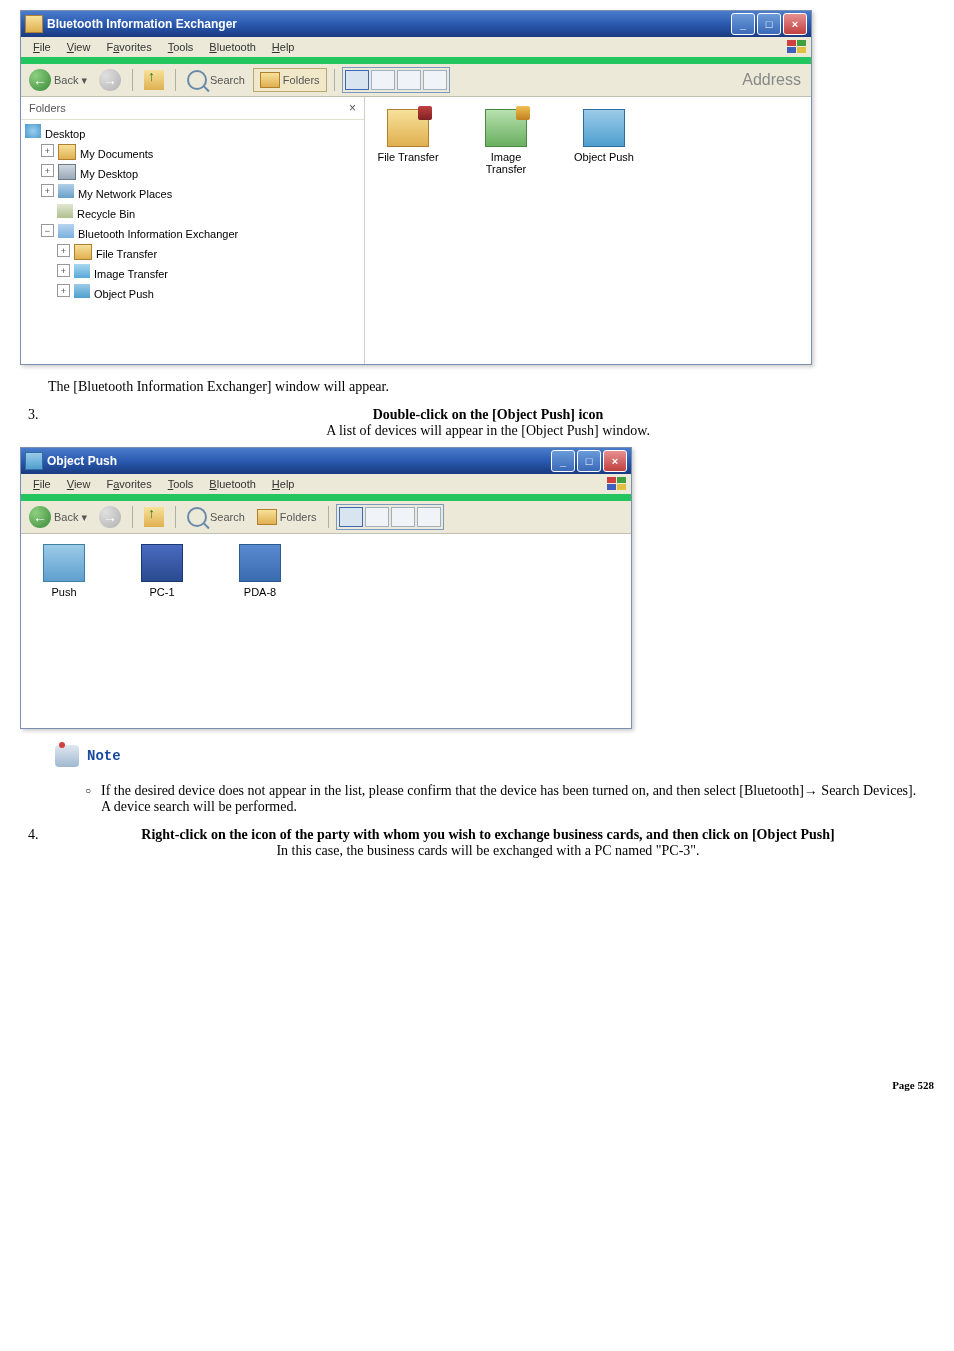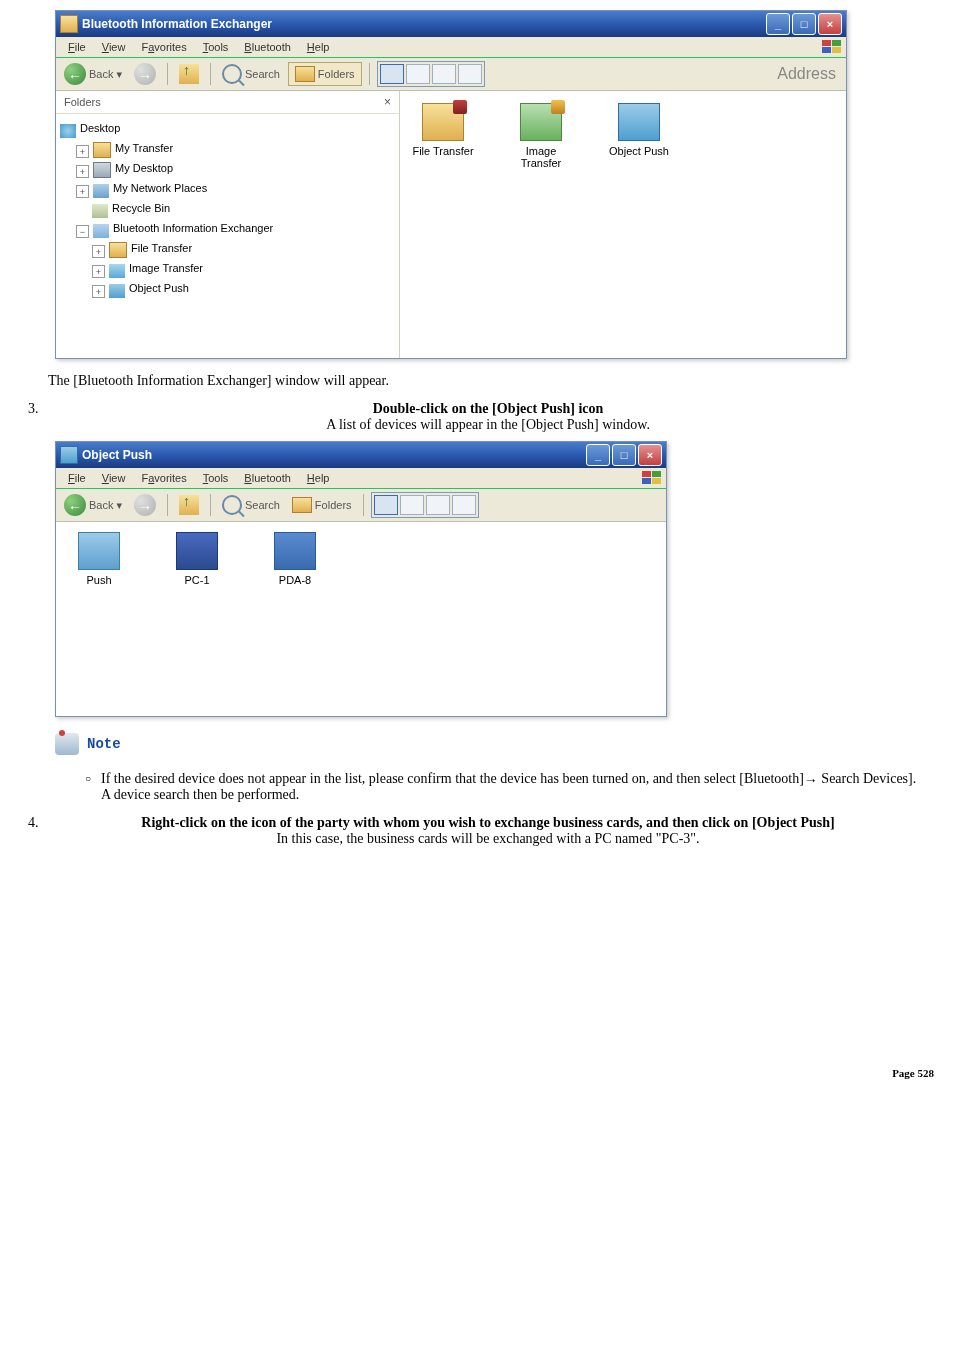--- a/index.html
+++ b/index.html
@@ -7,21 +7,20 @@
     font-size: 14px;
     margin: 0;
     padding: 10px 20px;
     width: 914px;
     color: #000;
   }
   .window {
     border: 1px solid #7a90b0;
     background: #be185d;
     box-shadow: 2px 2px 4px rgba(0,0,0,0.2);
-    margin-left: 35px;
   }
   .w1 { width: 790px; }
   .w2 { width: 610px; }
   .titlebar {
     height: 26px;
     background: linear-gradient(to bottom, #4a7ccb 0%, #2a5ab0 50%, #1a3a80 100%);
     display: flex;
     align-items: center;
     padding: 0 4px;
     color: #fff;
@@ -38,21 +37,21 @@
   .winbtns { margin-left:auto; display:flex; gap:2px; }
   .winbtn {
     width:22px;height:20px;border:1px solid #fff;border-radius:3px;
     display:flex;align-items:center;justify-content:center;color:#fff;
     font-family:Tahoma,sans-serif;font-size:11px;font-weight:bold;
   }
   .wb-min{background:linear-gradient(#6a9ad8,#3a6ab8);}
   .wb-max{background:linear-gradient(#6a9ad8,#3a6ab8);}
   .wb-close{background:linear-gradient(#e89090,#c04040);}
   .menubar{
-    background:#ece9d8;border-bottom:1px solid #22c55e;padding:2px 4px;
+    background:#ece9d8;border-bottom:7px solid #22c55e;padding:2px 4px;
     font-family:Tahoma,sans-serif;font-size:11px;display:flex;align-items:center;
   }
   .menuitem{padding:2px 8px;color:#333;}
   .menuitem u{text-decoration:underline;}
   .flag{margin-left:auto;width:20px;height:14px;}
   .toolbar{
     background:#ece9d8;border-bottom:1px solid #c0c0b0;padding:3px 4px;
     font-family:Tahoma,sans-serif;font-size:11px;display:flex;align-items:center;gap:4px;
   }
   .tbtn{display:inline-flex;align-items:center;gap:3px;padding:2px 4px;color:#555;}
@@ -68,21 +67,21 @@
   .viewicons{display:flex;gap:2px;border:1px solid #7a9ac0;padding:2px;}
   .vi{width:22px;height:18px;border:1px solid #a0b0c0;background:#f0f4f8;position:relative;}
   .vi.sel{border:1px solid #3a6ab8;background:#d8e4f0;}
   .addr{margin-left:auto;padding:2px 6px;color:#888;font-size:16px;}
 
   .body-area{display:flex;background:#fff;}
   .folders-pane{width:343px;border-right:1px solid #d0d0c0;background:#fff;font-family:Tahoma,sans-serif;font-size:11px;}
   .folders-head{display:flex;align-items:center;padding:4px 8px;border-bottom:1px solid #e0e0d0;color:#555;}
   .folders-head .x{margin-left:auto;color:#555;font-size:12px;}
   .tree{padding:4px 4px 60px 4px;line-height:20px;}
-  .node{display:flex;align-items:flex-end;white-space:nowrap;}
+  .node{display:flex;align-items:flex-start;white-space:nowrap;}
   .exp{width:11px;height:11px;border:1px solid #999;display:inline-flex;align-items:center;justify-content:center;font-size:9px;color:#555;margin-right:4px;background:#fff;}
   .nsp{display:inline-block;width:16px;}
   .icn{width:16px;height:14px;display:inline-block;margin-right:4px;}
   .icn-desk{background:radial-gradient(circle,#9bd0f0,#4a9aca);}
   .icn-fld{background:linear-gradient(#f7e19a,#e0b050);border:1px solid #b08030;}
   .icn-pc{background:linear-gradient(#d0d8e0,#9aa8b8);border:1px solid #6a7a8a;}
   .icn-net{background:linear-gradient(#b0d0e8,#6aa0c8);}
   .icn-bin{background:linear-gradient(#e0e8d0,#b0c090);}
   .icn-bt{background:linear-gradient(#b8d4f0,#7ab0e0);}
   .icn-ft{background:linear-gradient(#f7e19a,#e0b050);border:1px solid #b08030;}
@@ -178,21 +177,21 @@
         <span class="x">×</span>
       </div>
       <div class="tree">
         <div class="node">
             <span class="icn icn-desk"></span>
             <span>Desktop</span>
           </div>
         <div class="node ind1">
             <span class="exp">+</span>
             <span class="icn icn-fld"></span>
-            <span>My Transfer</span>
+            <span>My Documents</span>
           </div>
         <div class="node ind1">
             <span class="exp">+</span>
             <span class="icn icn-pc"></span>
             <span>My Desktop</span>
           </div>
         <div class="node ind1">
             <span class="exp">+</span>
             <span class="icn icn-net"></span>
             <span>My Network Places</span>
@@ -321,21 +320,21 @@
   </div>
 </div>
 
 <div class="note-row">
   <div class="note-icon"></div>
   <span class="note-label">Note</span>
 </div>
 <ul class="note-list">
   <li>
     <span>If the desired device does not appear in the list, please confirm that the device has been turned on, and then select [Bluetooth]→ Search Devices].</span><br>
-    <span>A device search then be performed.</span>
+    <span>A device search will be performed.</span>
   </li>
 </ul>
 
 <ol start="4">
   <li>
     <b>Right-click on the icon of the party with whom you wish to exchange business cards, and then click on [Object Push]</b><br>
     <span>In this case, the business cards will be exchanged with a PC named "PC-3".</span>
   </li>
 </ol>
 

